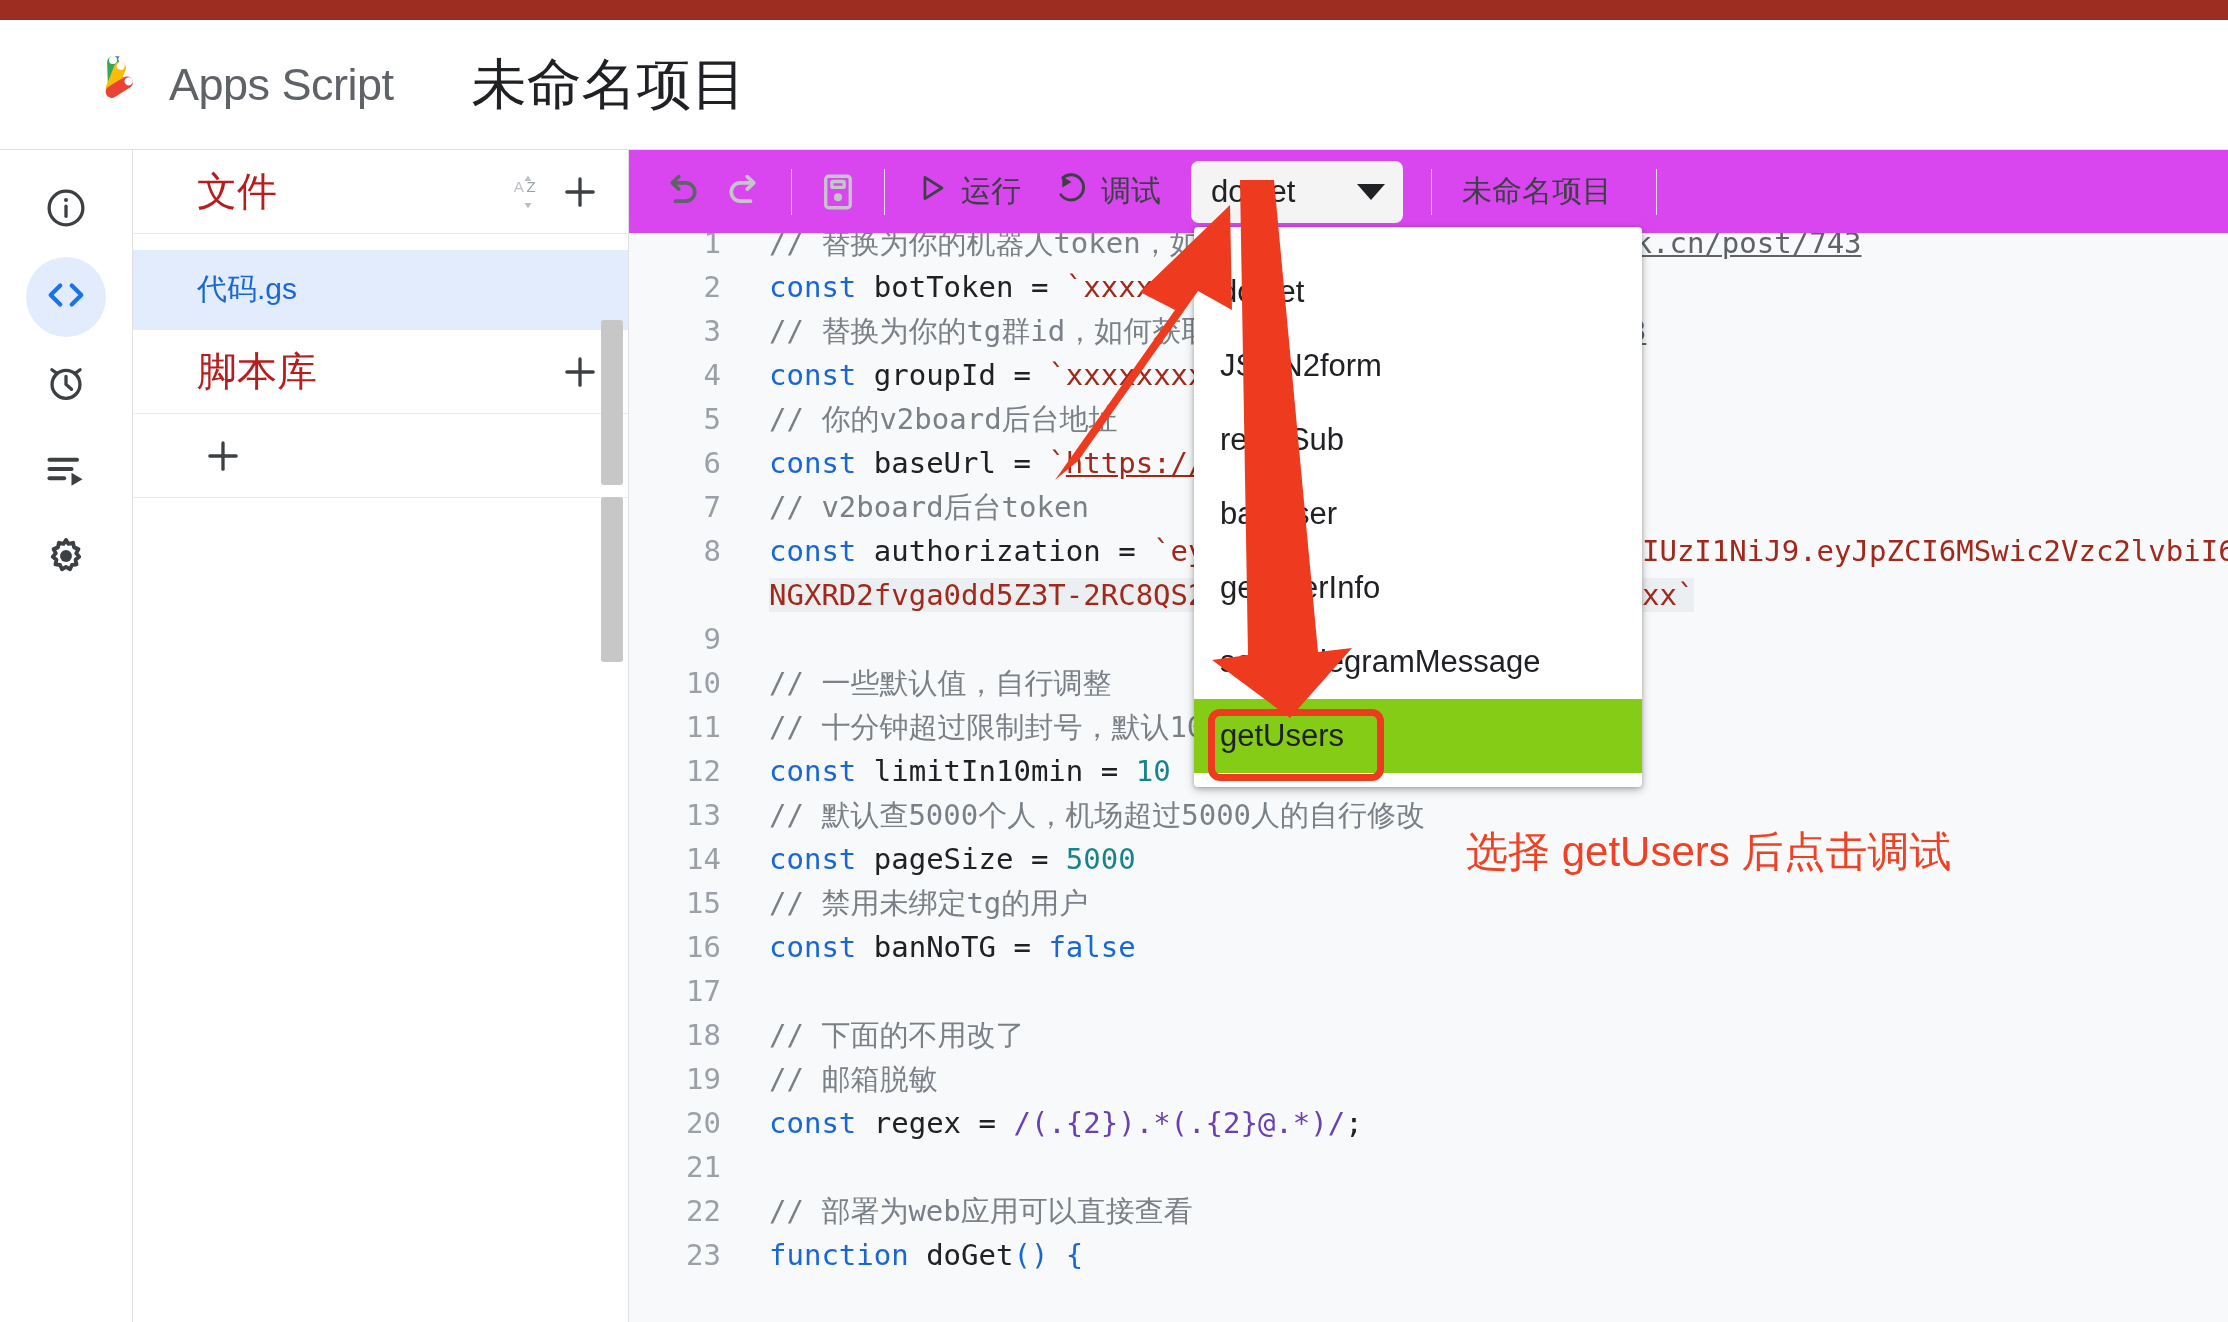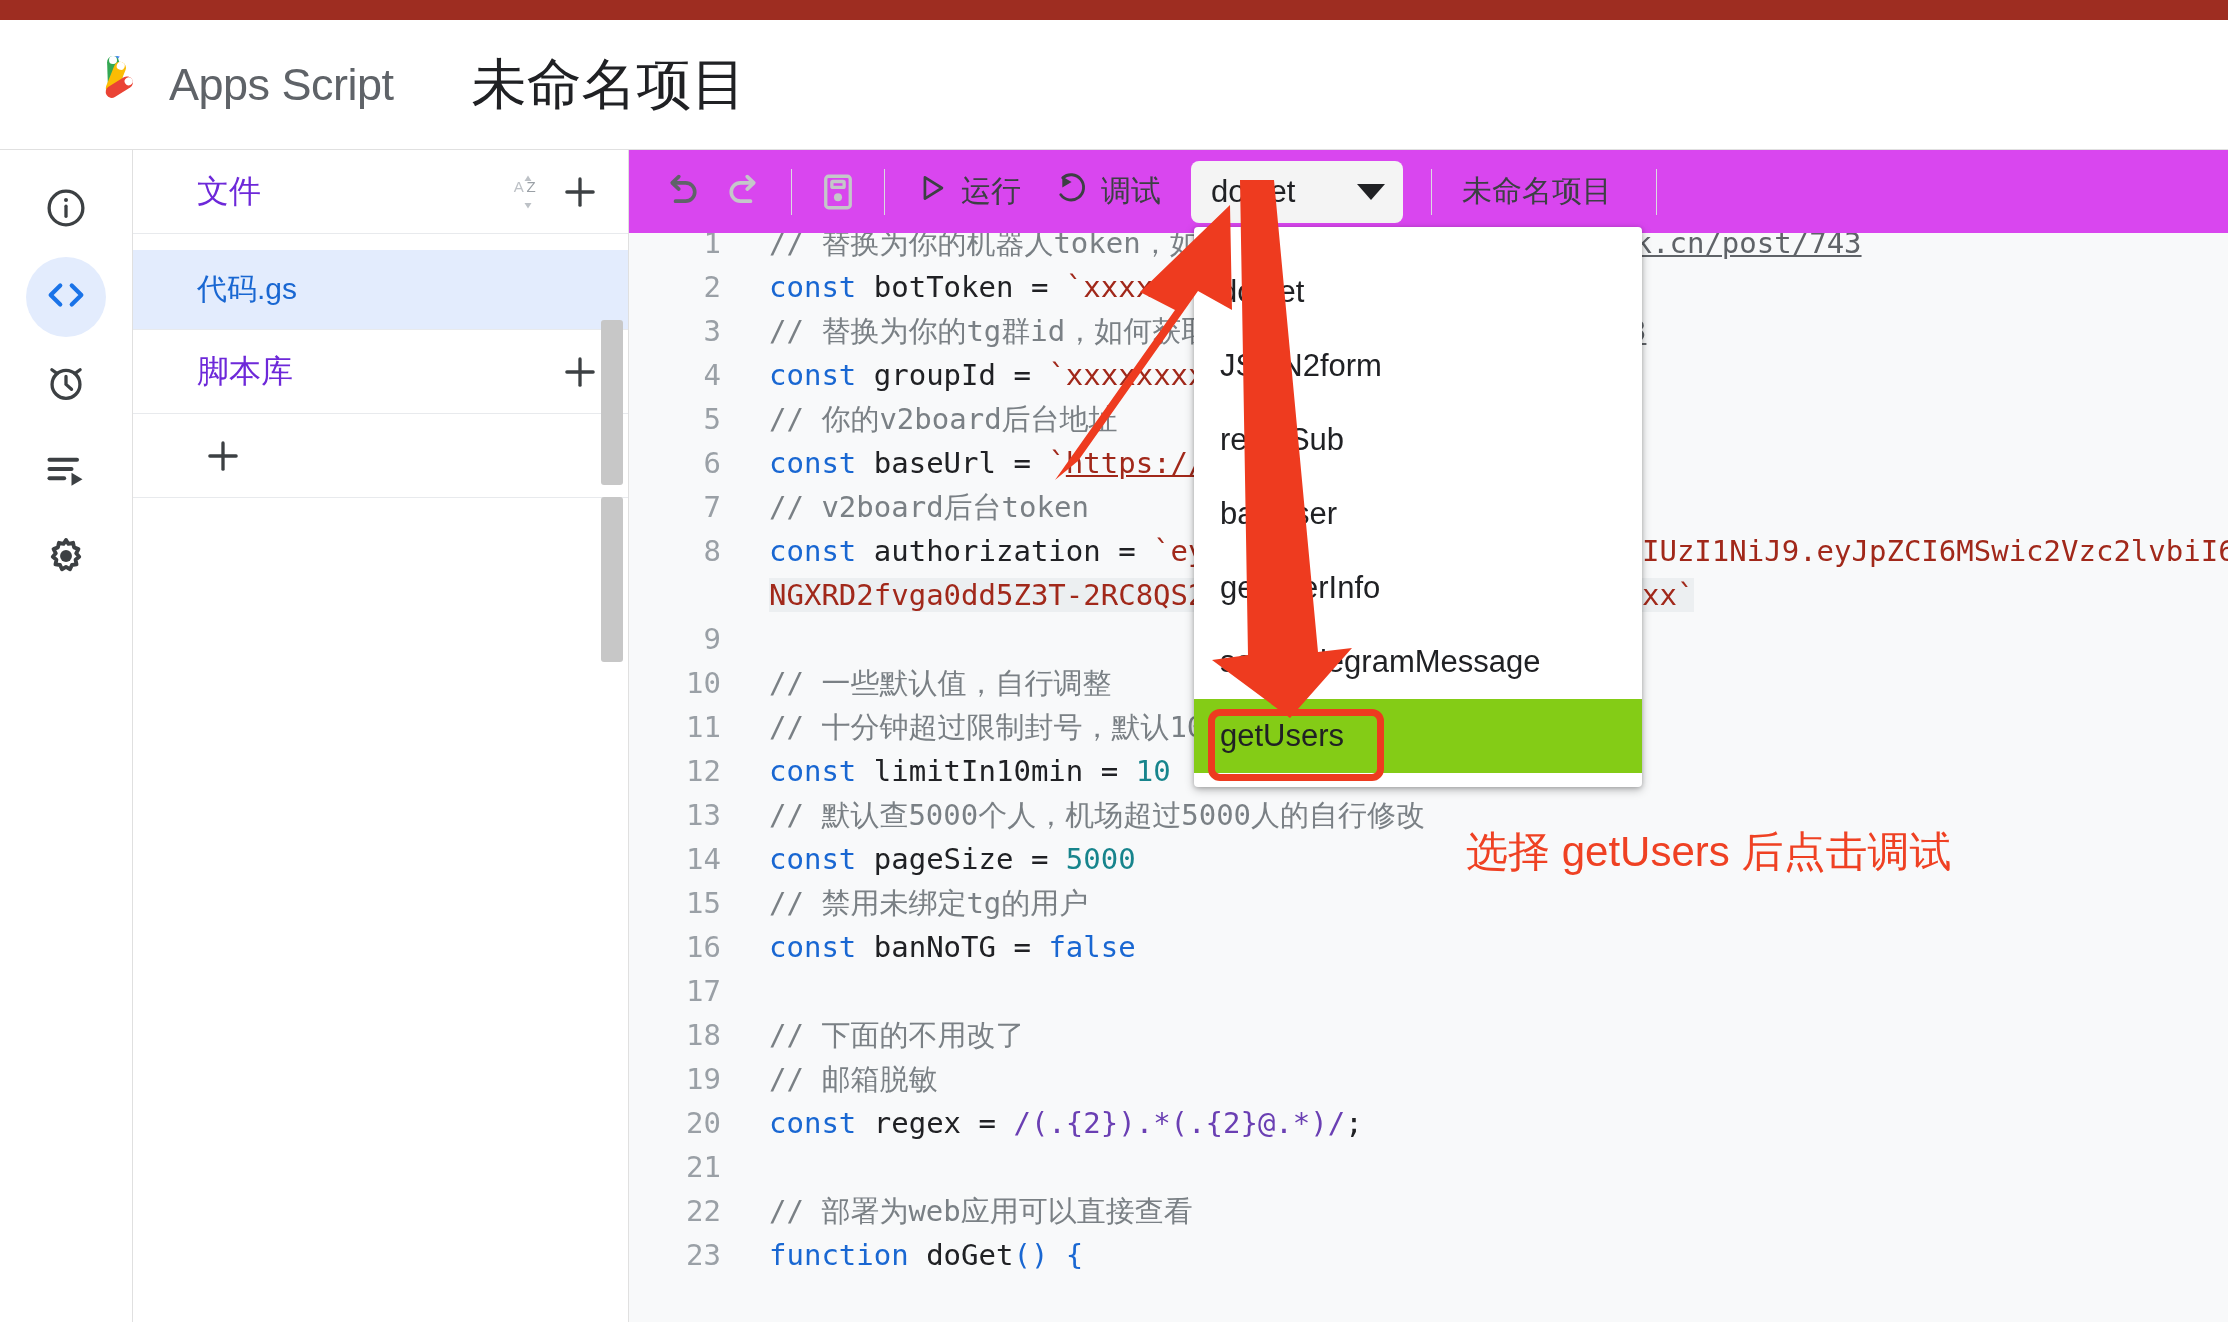--- a/index.html
+++ b/index.html
@@ -57,21 +57,21 @@
     border-top: 1px solid #e0e0e0;
     border-left: 1px solid #e0e0e0;
     border-right: 1px solid #e0e0e0;
     overflow: hidden;
   }
   .fp-section-head {
     height: 84px; display: flex; align-items: center;
     padding: 0 22px 0 64px;
     border-bottom: 1px solid #e8eaed;
   }
-  .fp-section-title { font-size: 32px; color: #6d28d9; flex: 1; }
+  .fp-section-title { font-size: 40px; color: #b91c1c; flex: 1; }
   .fp-icon-btn {
     width: 52px; height: 52px; display: flex; align-items: center; justify-content: center;
     cursor: pointer; color: #5f6368;
   }
   .fp-file {
     height: 80px; display: flex; align-items: center;
     padding-left: 64px;
     border-bottom: 1px solid #e8eaed;
     font-size: 30px; color: #202124; cursor: pointer;
   }

